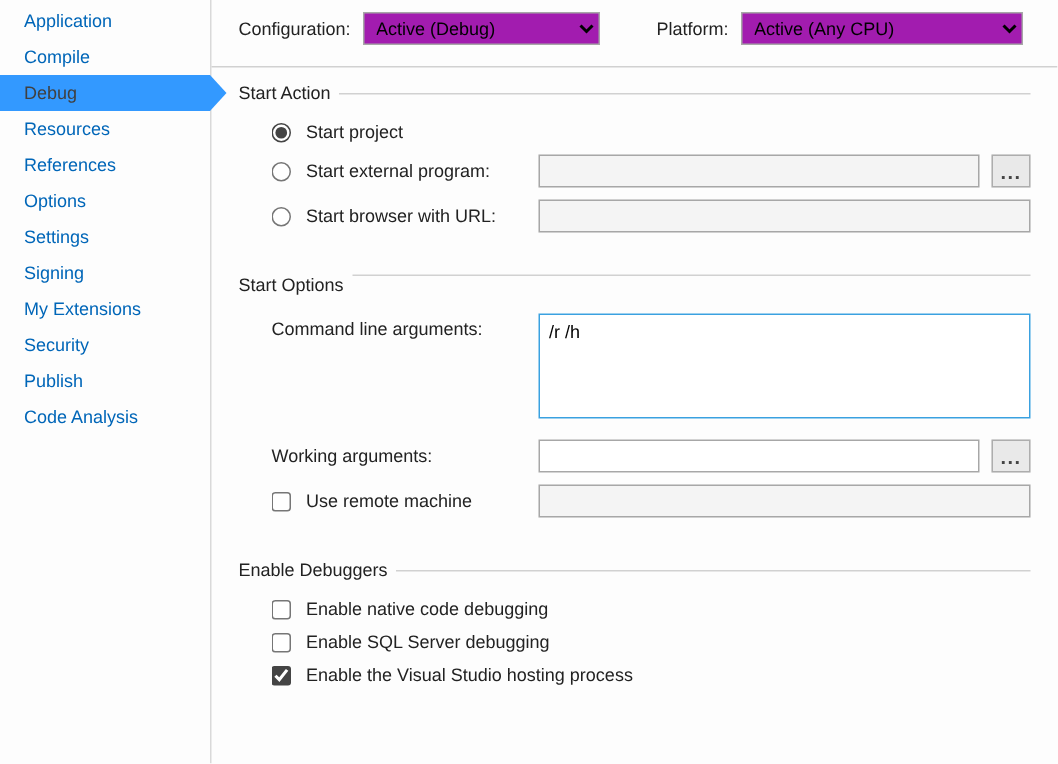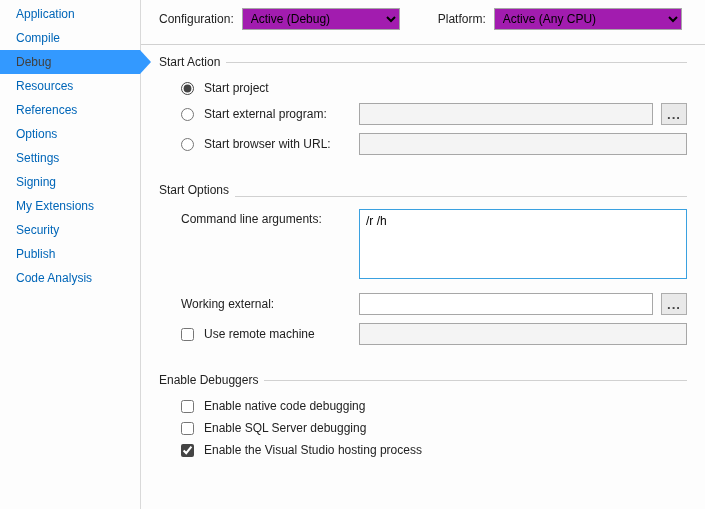--- a/index.html
+++ b/index.html
@@ -184,35 +184,35 @@
     <div class="row">
       <div class="labelcol">
         <input type="radio" name="sa" style="">
         <span>Start browser with URL:</span>
       </div>
       <input type="text" disabled="" style="flex: 1 1 0%;" value="">
     </div>
   </fieldset>
 
   <fieldset class="grp" style="border-top:none">
-    <div style="display:flex;align-items:flex-end;gap:6px;margin-bottom:8px">
+    <div style="display:flex;align-items:flex-start;gap:6px;margin-bottom:8px">
       <span>Start Options</span>
       <div style="flex:1;border-top:1px solid #d1d1d1"></div>
     </div>
 
     <div class="row" style="align-items:flex-start">
       <div class="labelcol" style="padding-top:3px">
         <span>Command line arguments:</span>
       </div>
       <textarea rows="4" style="flex: 1 1 0%; height: 70px;">/r /h</textarea>
     </div>
 
     <div class="row" style="margin-top:6px">
       <div class="labelcol">
-        <span>Working external:</span>
+        <span>Working arguments:</span>
       </div>
       <input type="text" style="flex: 1 1 0%;" value="">
       <button class="browse-btn">
           <span>...</span>
         </button>
     </div>
 
     <div class="row">
       <div class="labelcol">
         <input type="checkbox" style="">

